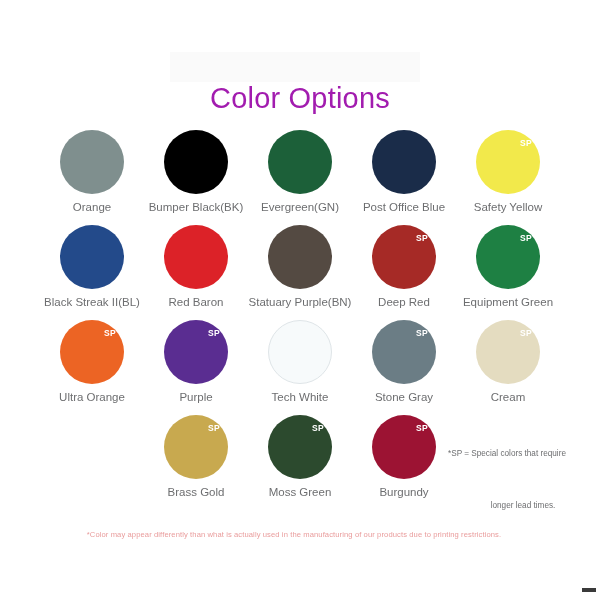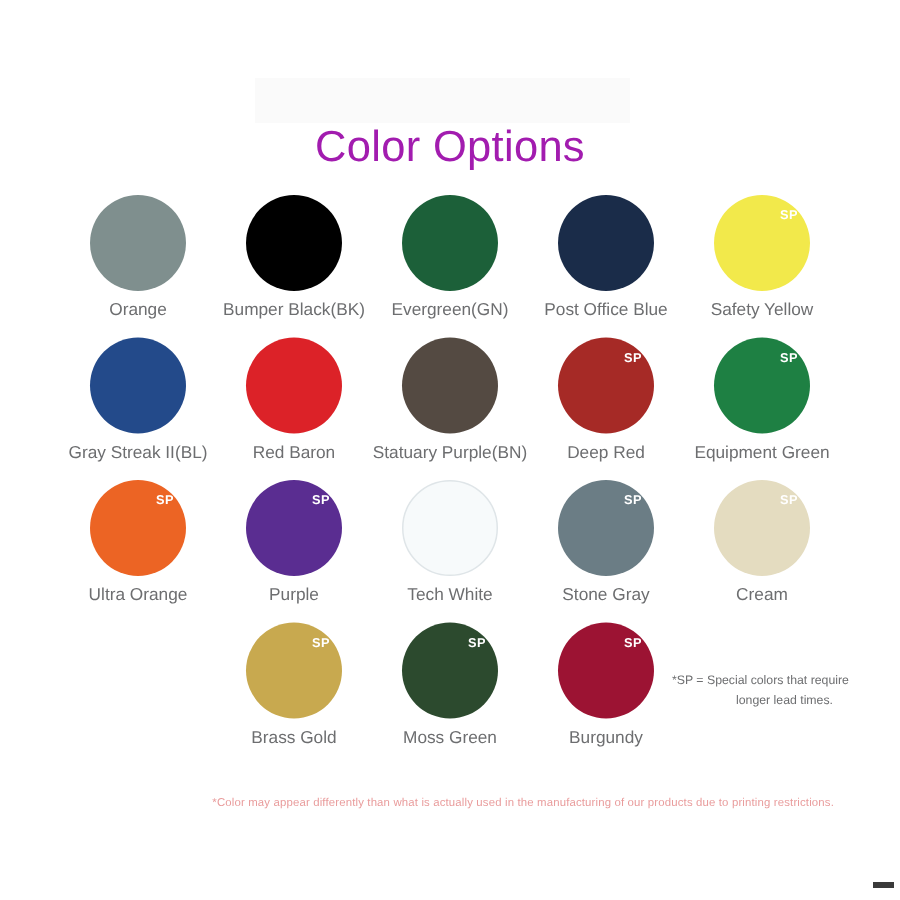--- a/index.html
+++ b/index.html
@@ -111,33 +111,34 @@
     left: 448px;
     top: 448px;
     width: 150px;
     font-size: 8.2px;
     color: #6d6e70;
     line-height: 1.55;
     text-align: center;
     font-family: "Liberation Sans", sans-serif;
   }
   .sp-note .line1 { display: block; text-align: left; }
-  .sp-note .line2 { display: block; text-align: center; }
+  .sp-note .line2 { display: block; text-align: center; margin-top: 39px; }
 
   
   .disclaimer {
     position: absolute;
     left: 0;
     top: 530px;
     width: 556px;
-    text-align: right;
+    text-align: center;
     font-size: 7.6px;
     color: #e99c9c;
     letter-spacing: 0.1px;
     font-family: "Liberation Sans", sans-serif;
+    padding-left: 16px;
   }
 
   
   .corner-mark {
     position: absolute;
     right: 4px;
     bottom: 8px;
     width: 14px;
     height: 4px;
     background: #3a3a3a;
@@ -184,21 +185,21 @@
             <span class="sp-badge">SP</span>
           </div>
           <div class="swatch-label">Safety Yellow</div>
         </div>
       </div>
       <div class="row">
         <div class="cell">
           <div class="swatch-wrap">
             <div class="swatch" style="background: rgb(35, 74, 138);"></div>
           </div>
-          <div class="swatch-label">Gray Streak II(BL)</div>
+          <div class="swatch-label">Black Streak II(BL)</div>
         </div>
         <div class="cell">
           <div class="swatch-wrap">
             <div class="swatch" style="background: rgb(220, 34, 40);"></div>
           </div>
           <div class="swatch-label">Red Baron</div>
         </div>
         <div class="cell">
           <div class="swatch-wrap">
             <div class="swatch" style="background: rgb(84, 74, 66);"></div>

